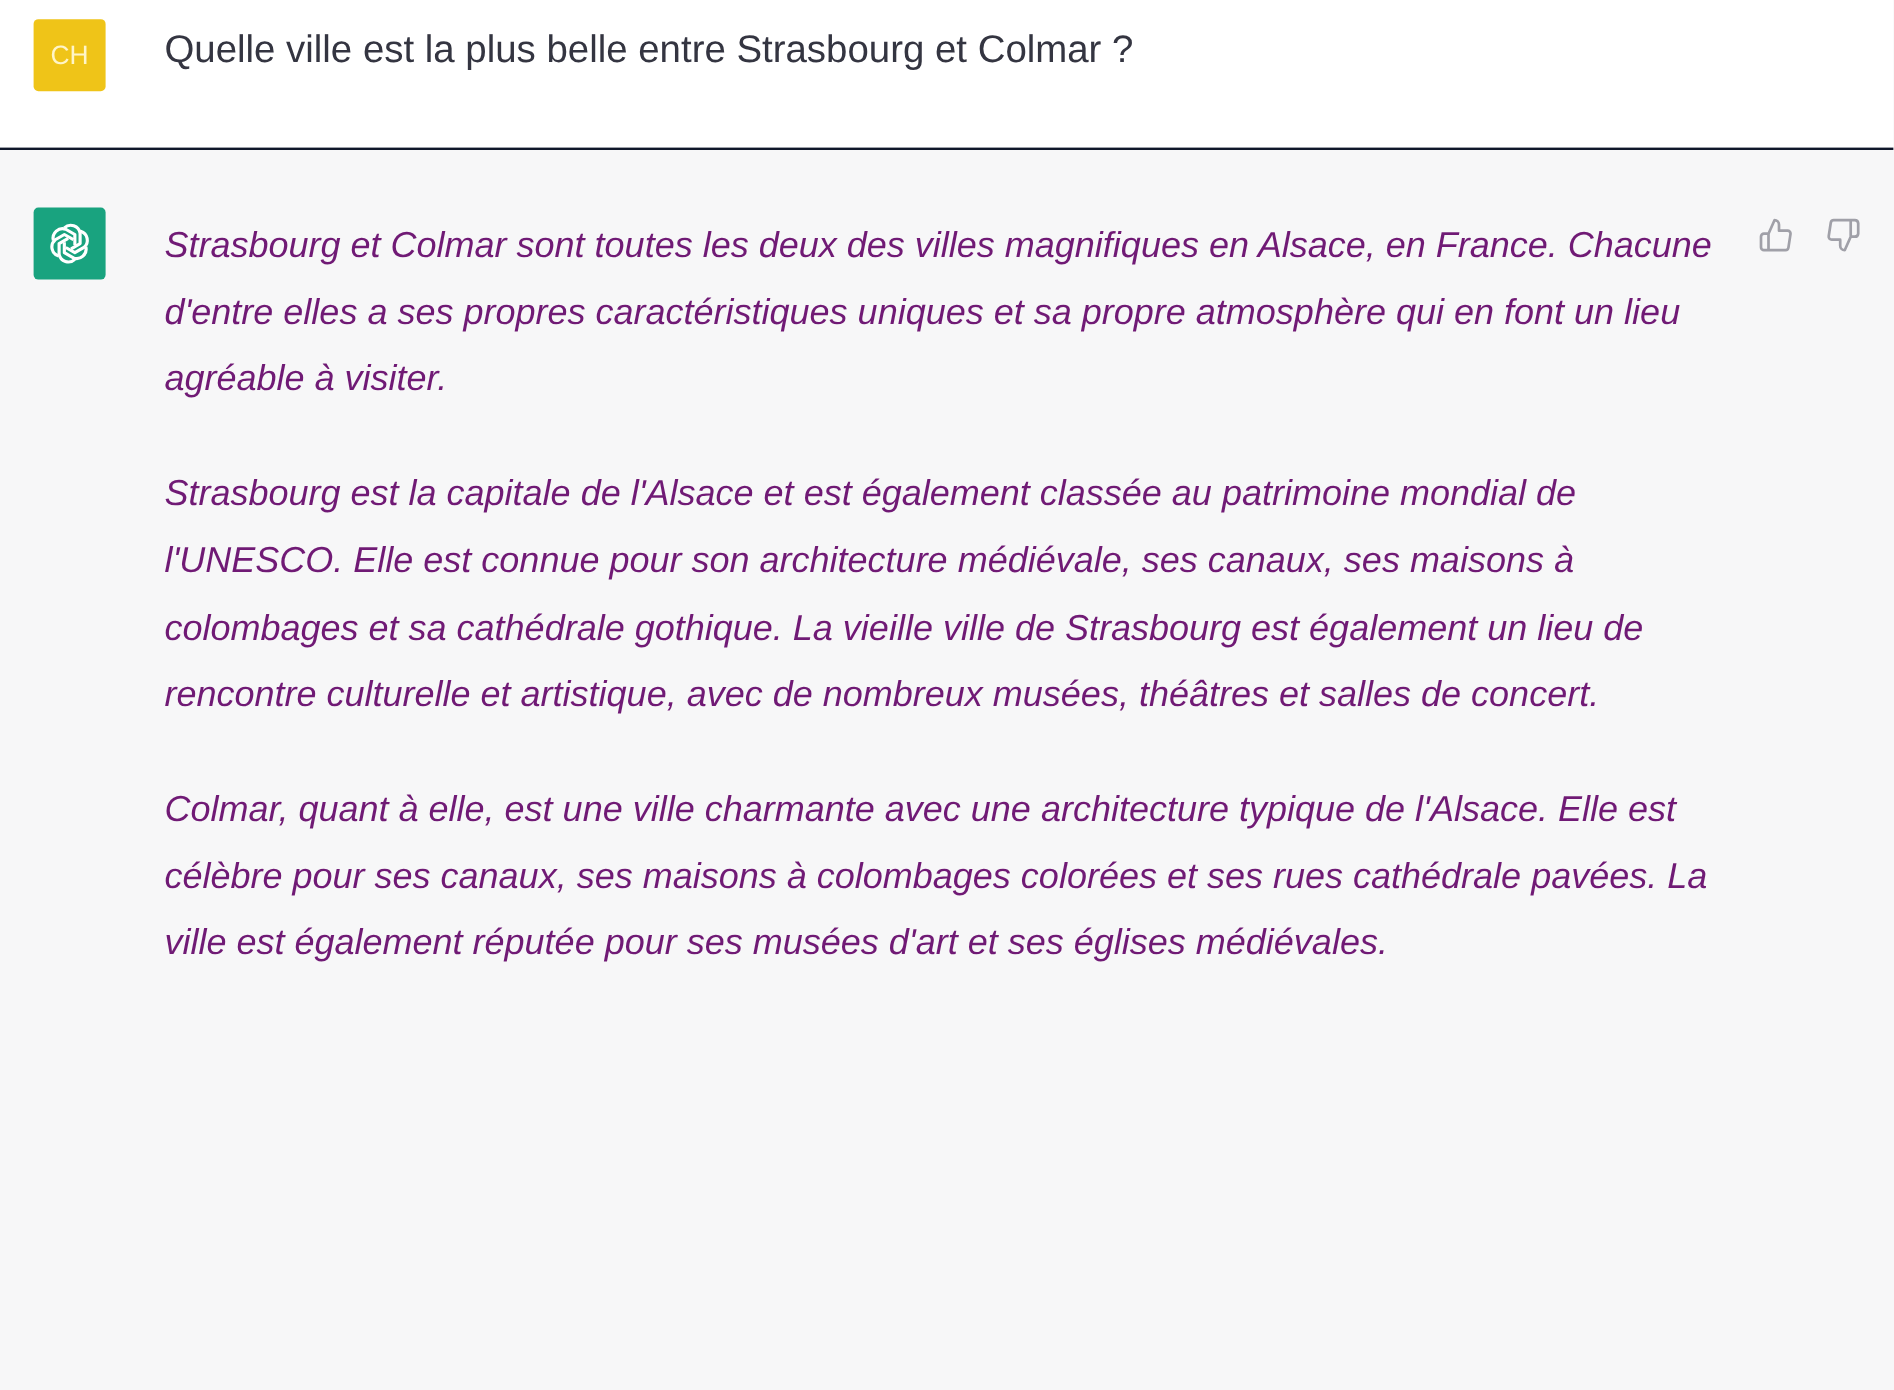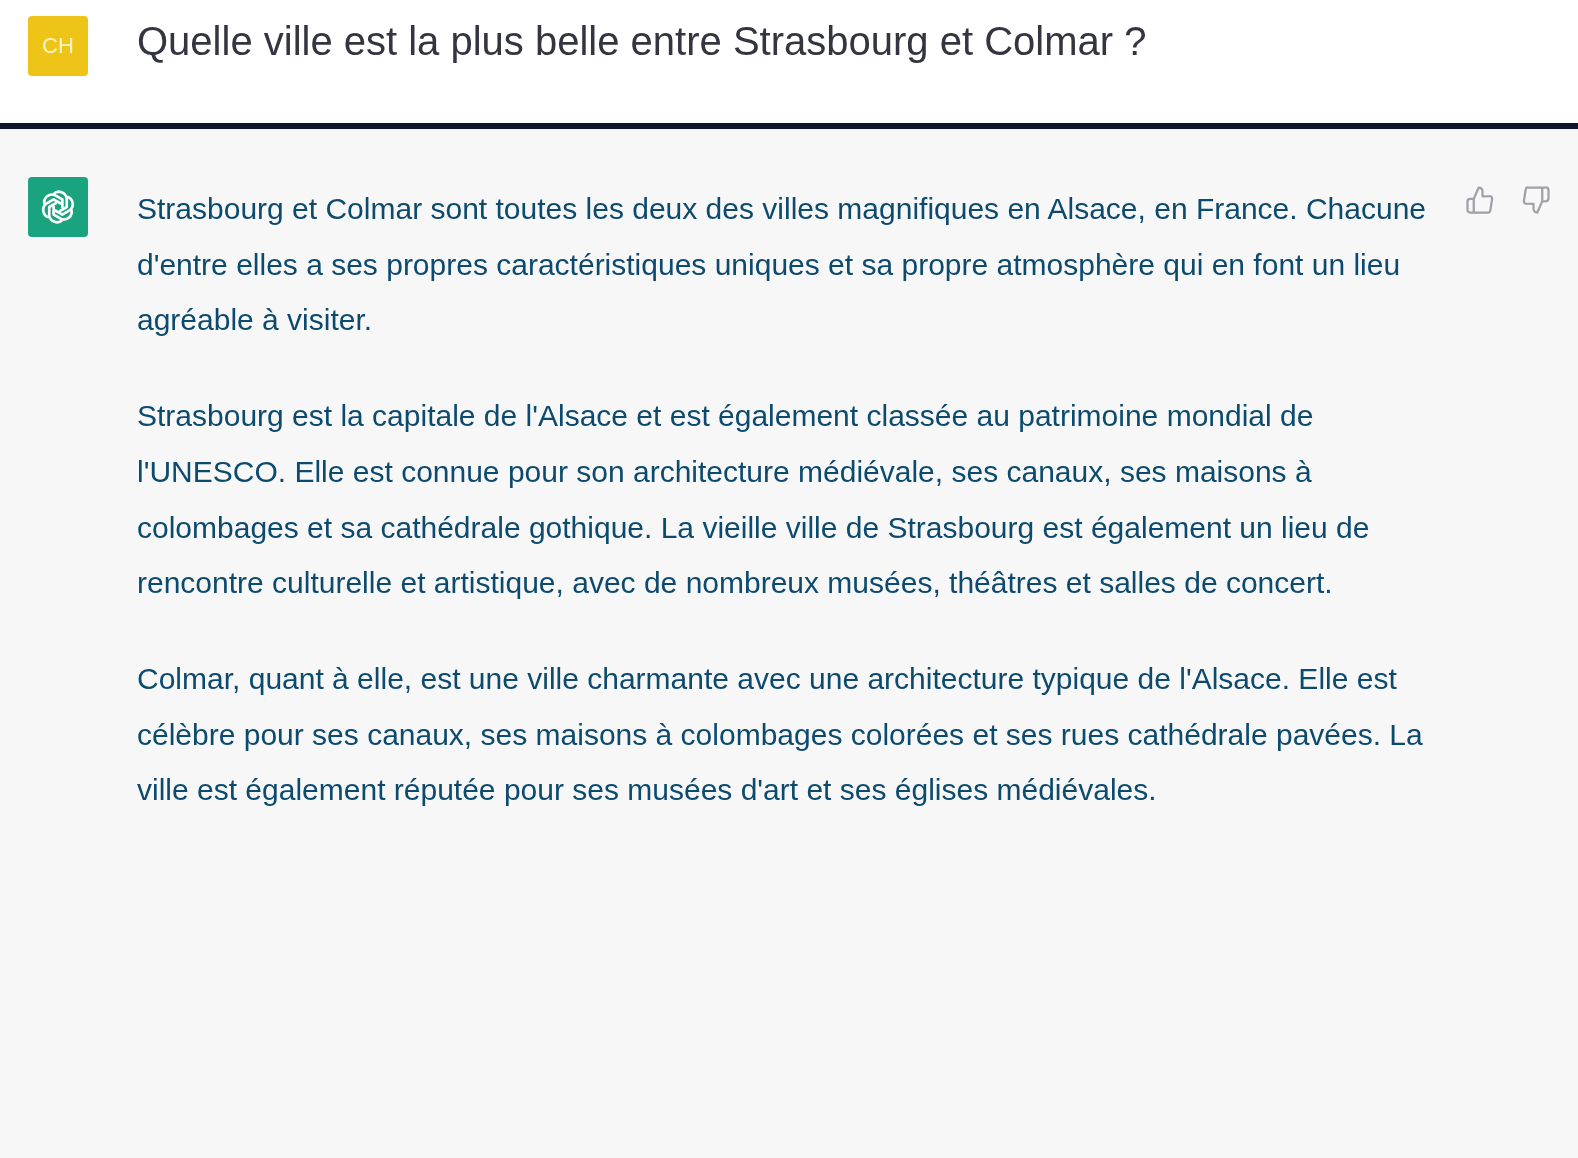--- a/index.html
+++ b/index.html
@@ -1,23 +1,23 @@
 <!DOCTYPE html>
 <html><head>
 <meta charset="utf-8">
 <style>
   html, body { margin:0; padding:0; }
   body { width:1578px; height:1158px; overflow:hidden; font-family:"Liberation Sans", sans-serif; color:#343541; background:#f7f7f8; }
-  .user-row { position:relative; height:123px; background:#ffffff; border-bottom:6px solid #0f172a; }
+  .user-row { position:relative; height:123px; background:#ffffff; border-bottom:2px solid #0f172a; }
   .avatar { position:absolute; left:28px; width:60px; height:60px; border-radius:4px; display:flex; align-items:center; justify-content:center; }
   .user-row .avatar { top:16px; background:#efc418; color:#fff5c8; font-size:22px; }
-  .user-text { position:absolute; left:137px; top:20px; font-size:40px; line-height:42px; color:#343541; }
+  .user-text { position:absolute; left:137px; top:20px; font-size:32px; line-height:42px; color:#343541; }
   .assistant-row { position:relative; background:#f7f7f8; height:1034px; }
   .assistant-row .avatar { top:48px; background:#19a37f; }
-  .answer { position:absolute; left:137px; top:52px; width:1300px; font-size:30px; line-height:55.7px; color:#0c4a6e; }
+  .answer { position:absolute; left:137px; top:52px; width:1300px; font-size:30px; line-height:55.7px; color:#701a75;font-style:italic; }
   .answer p { margin:0 0 40px 0; }
   .feedback { position:absolute; top:54px; right:26px; display:flex; gap:24px; }
   .fb-btn { width:32px; height:34px; display:flex; align-items:center; justify-content:center; cursor:pointer; }
 </style>
 </head>
 <body>
 
 <div class="user-row">
   <div class="avatar">
     <span>CH</span>

